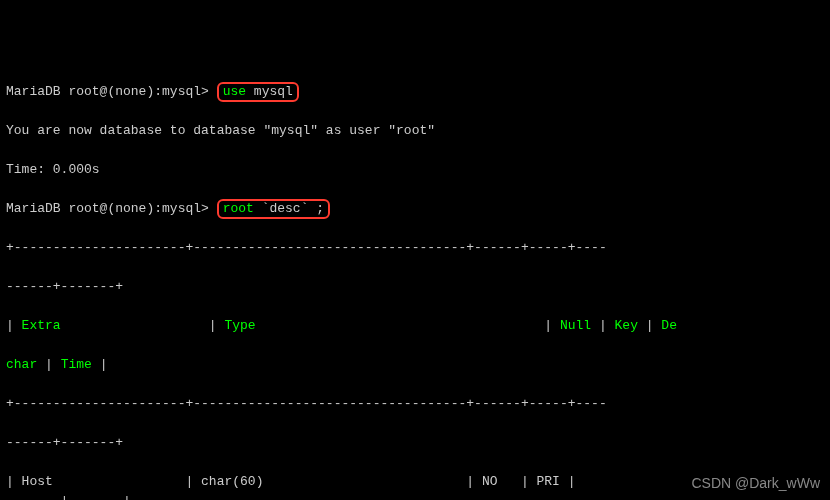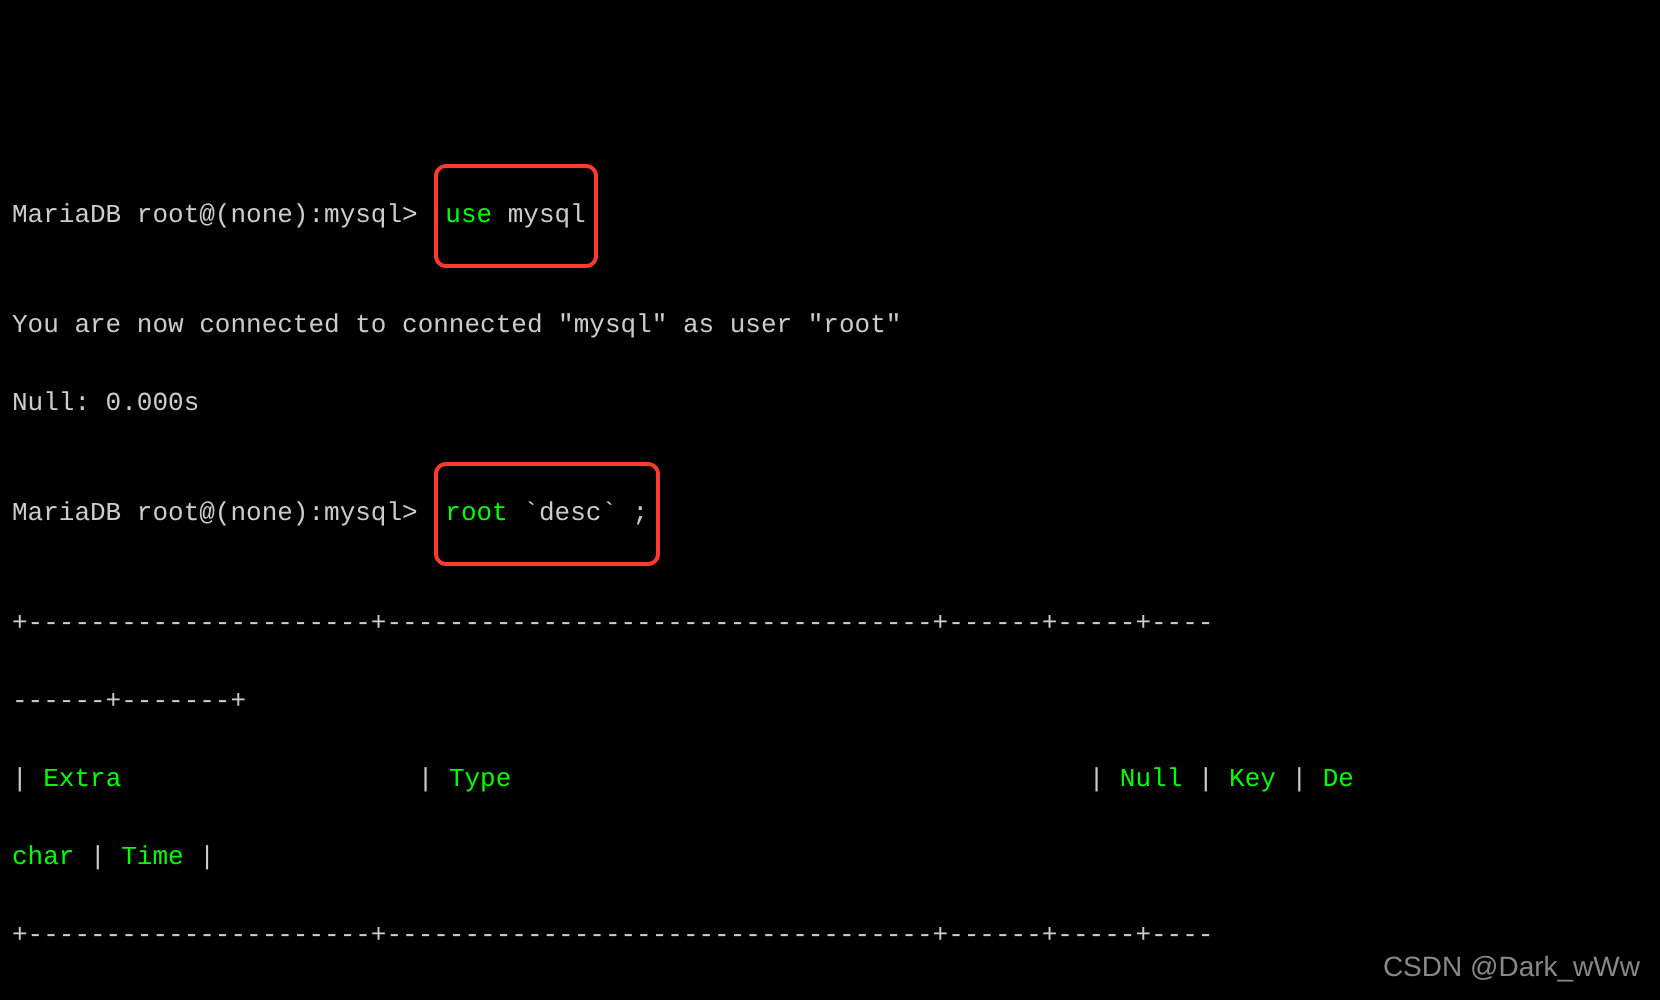--- a/index.html
+++ b/index.html
@@ -13,21 +13,21 @@
     width: 830px;
     height: 500px;
     overflow: hidden;
     position: relative;
     white-space: pre;
   }
   .green { color: #00ff00; }
   .highlight-box {
     border: 2px solid #ff3b2f;
     border-radius: 6px;
-    padding: 16px 4px;
+    padding: 0 4px;
     display: inline-block;
     line-height: 1.2;
     font-family: Liberation Mono, monospace;
   }
   .watermark {
     position: absolute;
     bottom: 6px;
     right: 10px;
     color: #888;
     font-size: 14px;
@@ -36,30 +36,30 @@
     margin-left: 36px;
   }
   .line { white-space: pre; }
 </style>
 </head>
 <body>
 
 
 
 <div class="line"><span>MariaDB root@(none):mysql&gt; </span><span class="highlight-box"><span class="green">use</span><span> mysql</span></span></div>
-<div class="line">You are now connected to connected "mysql" as user "root"</div>
-<div class="line">Null: 0.000s</div>
+<div class="line">You are now database to database "mysql" as user "root"</div>
+<div class="line">Time: 0.000s</div>
 <div class="line"><span>MariaDB root@(none):mysql&gt; </span><span class="highlight-box"><span class="green">root</span><span> `desc` ;</span></span></div>
 <div class="line">+----------------------+-----------------------------------+------+-----+----</div>
 <div class="line">------+-------+</div>
 <div class="line"><span>| </span><span class="green">Extra</span><span>                   | </span><span class="green">Type</span><span>                                     | </span><span class="green">Null</span><span> | </span><span class="green">Key</span><span> | </span><span class="green">De</span></div>
 <div class="line"><span class="green">char</span><span> | </span><span class="green">Time</span><span> |</span></div>
 <div class="line">+----------------------+-----------------------------------+------+-----+----</div>
 <div class="line">------+-------+</div>
-<div id="rows-container"><div class="line">       |       |</div></div>
+<div id="rows-container"><div class="line">| Host                 | char(60)                          | NO   | PRI | </div><div class="line">       |       |</div></div>
 
 
 
 
 
 
 
 <div class="watermark">CSDN @Dark_wWw</div>
 
 

